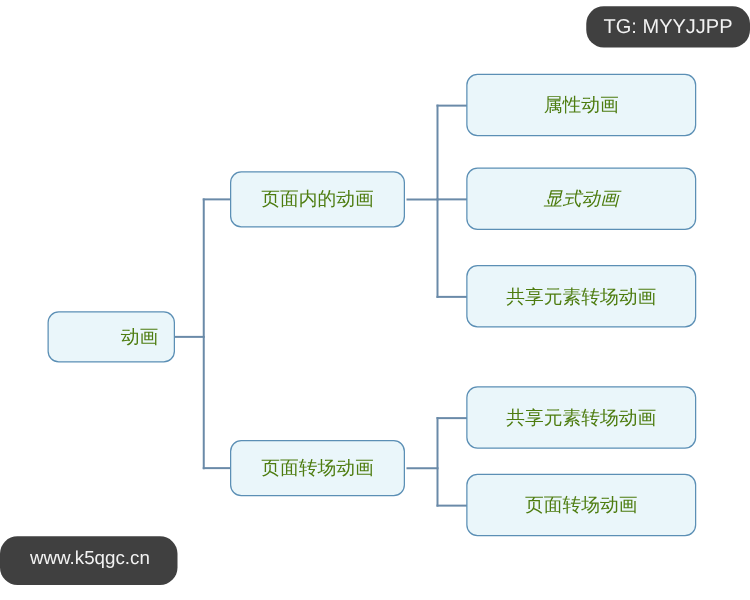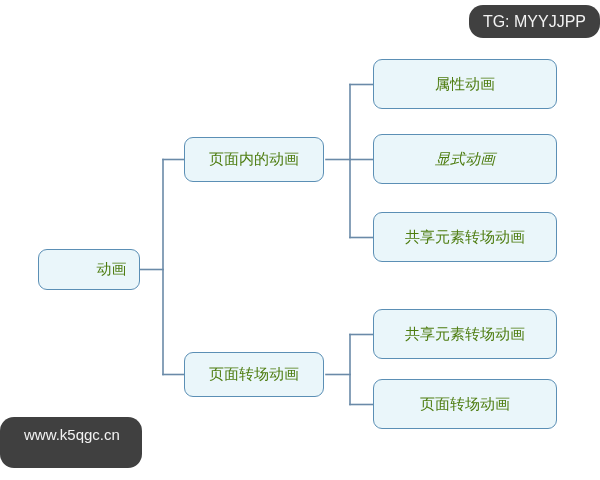--- a/index.html
+++ b/index.html
@@ -84,21 +84,21 @@
     right: 0;
     top: 5px;
     height: 33px;
     padding: 0 14px;
     font-size: 16px;
   }
   .watermark-site {
     left: 0;
     bottom: 12px;
     height: 35px;
-    padding: 0 22px 16px 24px;
+    padding: 0 22px 4px 24px;
     font-size: 15px;
   }
 </style>
 </head>
 <body>
 
 <div id="canvas">
 
   <svg id="connectors" viewBox="0 0 600 480" width="600" height="480" xmlns="http://www.w3.org/2000/svg">
     <g fill="none" stroke="#6a8aa8" stroke-width="1.6" stroke-linecap="square">

